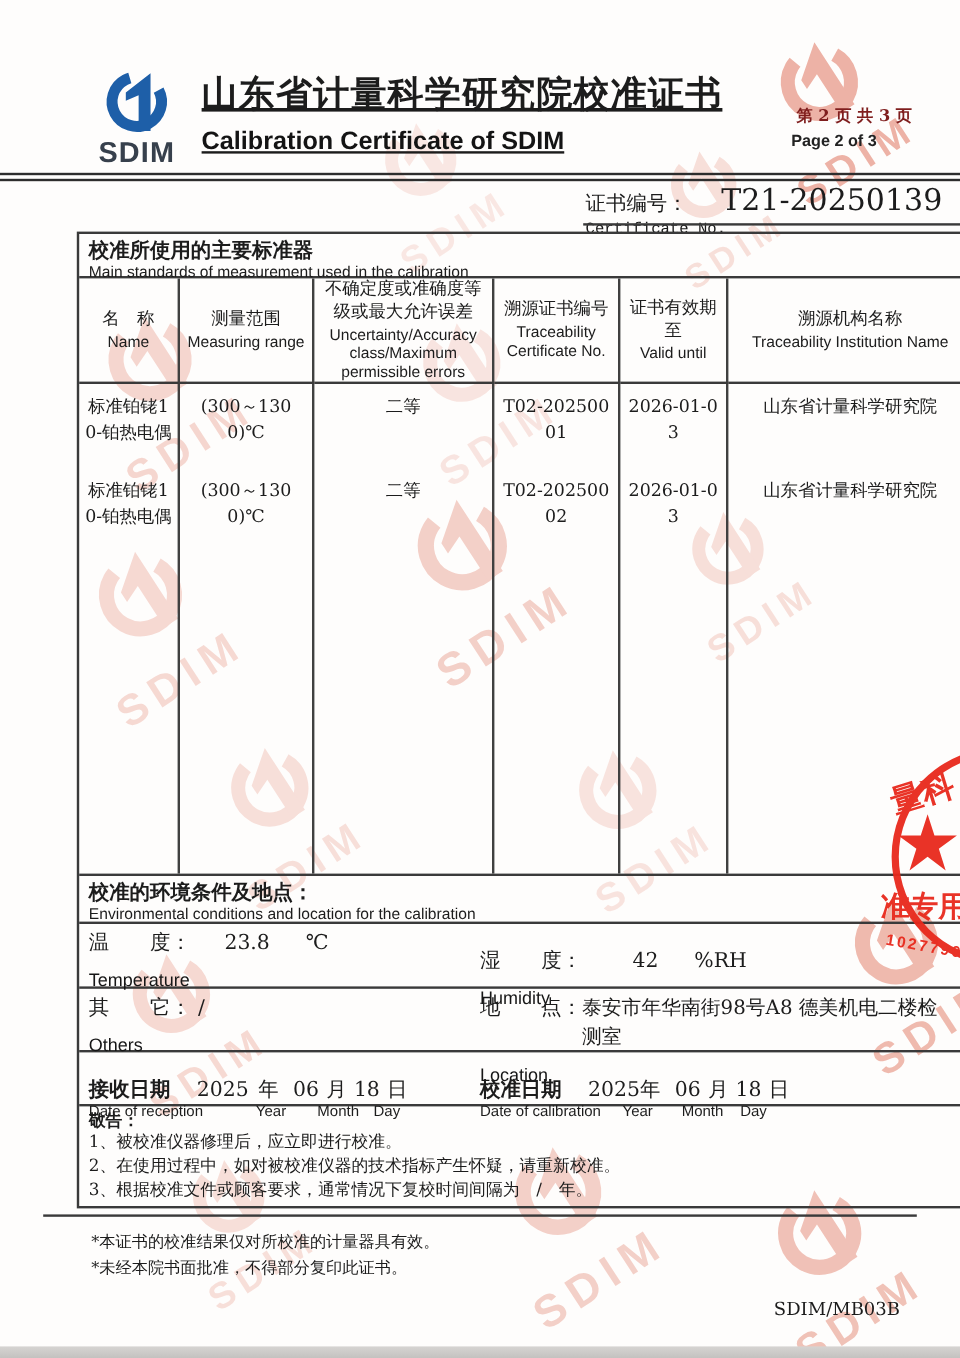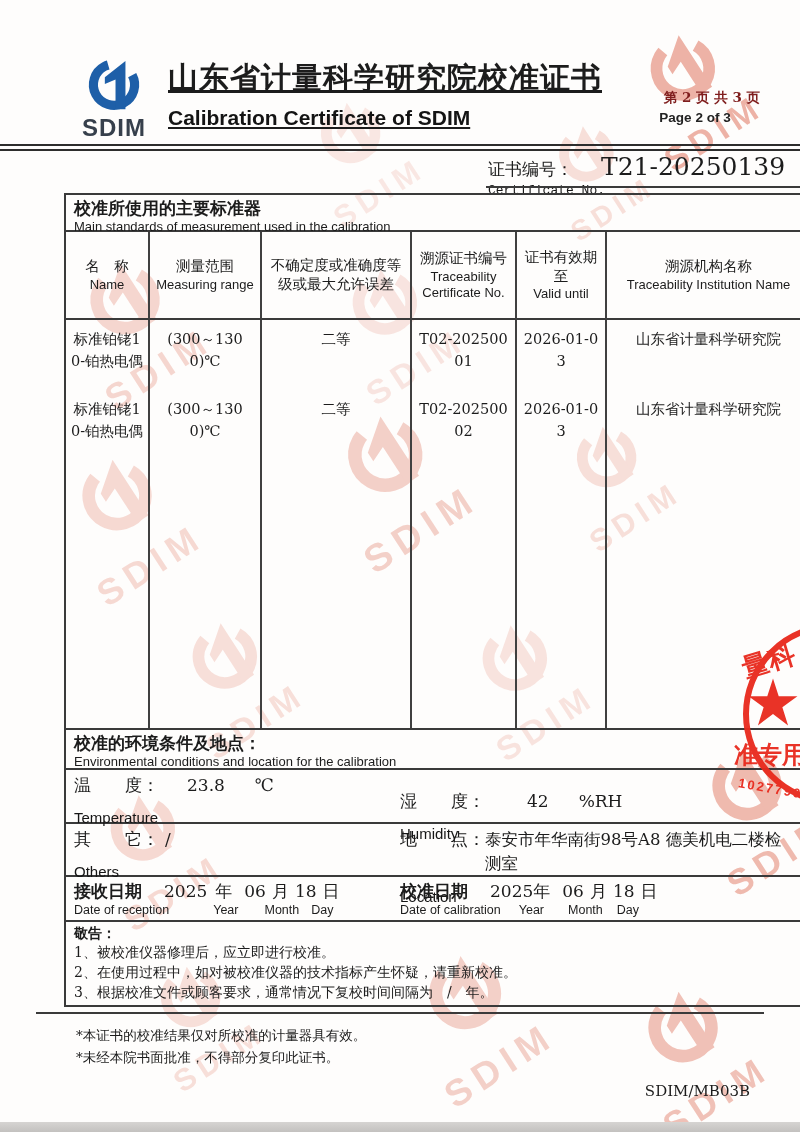--- a/index.html
+++ b/index.html
@@ -61,21 +61,21 @@
   .row-env { height:54px; }
   .row-oth { height:53px; }
   .val-temp { margin-left:28px; }  .unit-temp { margin-left:30px; }
   .val-hum  { margin-left:42px; }  .unit-hum  { margin-left:30px;margin-top:17px; }
   .val-oth  { margin-left:6px; }
   .loc-line { display:flex; align-items:flex-start; white-space:normal; }
   .loc-val  { font-size:16.5px; line-height:1.45; width:300px; }
 
   .row-date { height:45px; border-top:2px solid #3a3a3a; display:flex; }
   .date-cn { font-size:17px; white-space:nowrap; display:flex; align-items:baseline; }
-  .date-cn .lab { font-weight:bold; }
+  .date-cn .lab { font-weight:bold;margin-top:16px; }
   .date-en { font-family:"Liberation Sans","DejaVu Sans",sans-serif; font-size:12.5px; display:flex; white-space:nowrap; }
   .dhalf-l { width:334px; padding:3px 0 0 8px; }
   .dhalf-r { flex:1; padding:3px 0 0 0; }
   .g24{margin-left:22px}.g12{margin-left:12px}.g8{margin-left:8px}.g6{margin-left:6px}
   .ey{margin-left:44px}.em{margin-left:26px}.ed{margin-left:12px}
   .ey2{margin-left:18px}.em2{margin-left:24px}.ed2{margin-left:14px}
 
   .notes { height:85px; border-top:2px solid #3a3a3a; padding:3px 8px; }
   .notes-title { font-family:"Liberation Sans","DejaVu Sans",sans-serif; font-weight:bold; font-size:14px; }
   .note-item { font-size:14px; line-height:1.42; }
@@ -194,20 +194,21 @@
       <div class="hcell">
         <span class="cn">名　称</span>
         <span class="en">Name</span>
       </div>
       <div class="hcell">
         <span class="cn">测量范围</span>
         <span class="en">Measuring range</span>
       </div>
       <div class="hcell">
         <span class="cn">不确定度或准确度等级或最大允许误差</span>
+        <span class="en">Uncertainty/Accuracy class/Maximum permissible errors</span>
       </div>
       <div class="hcell">
         <span class="cn">溯源证书编号</span>
         <span class="en">Traceability Certificate No.</span>
       </div>
       <div class="hcell">
         <span class="cn">证书有效期至</span>
         <span class="en">Valid until</span>
       </div>
       <div class="hcell">

